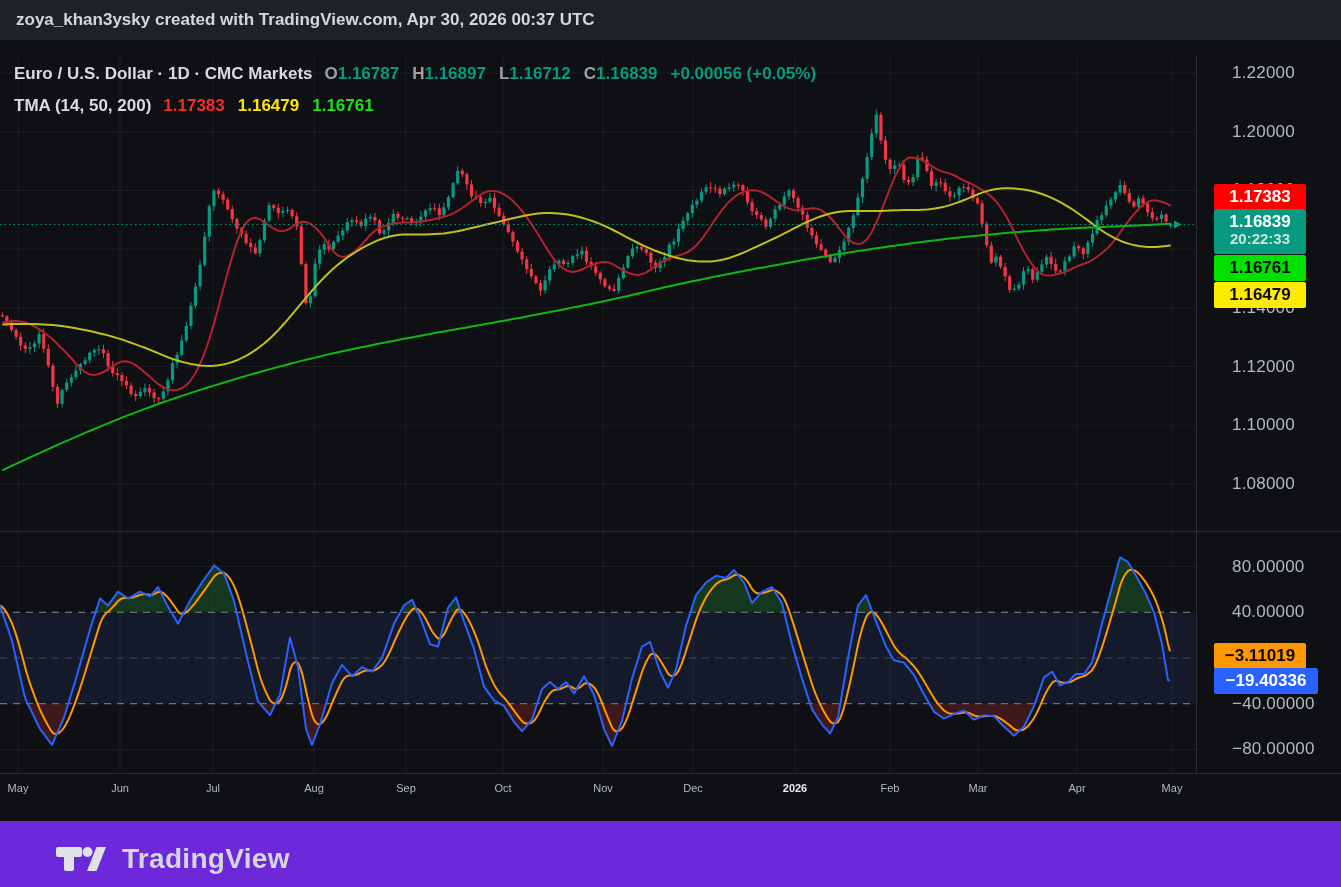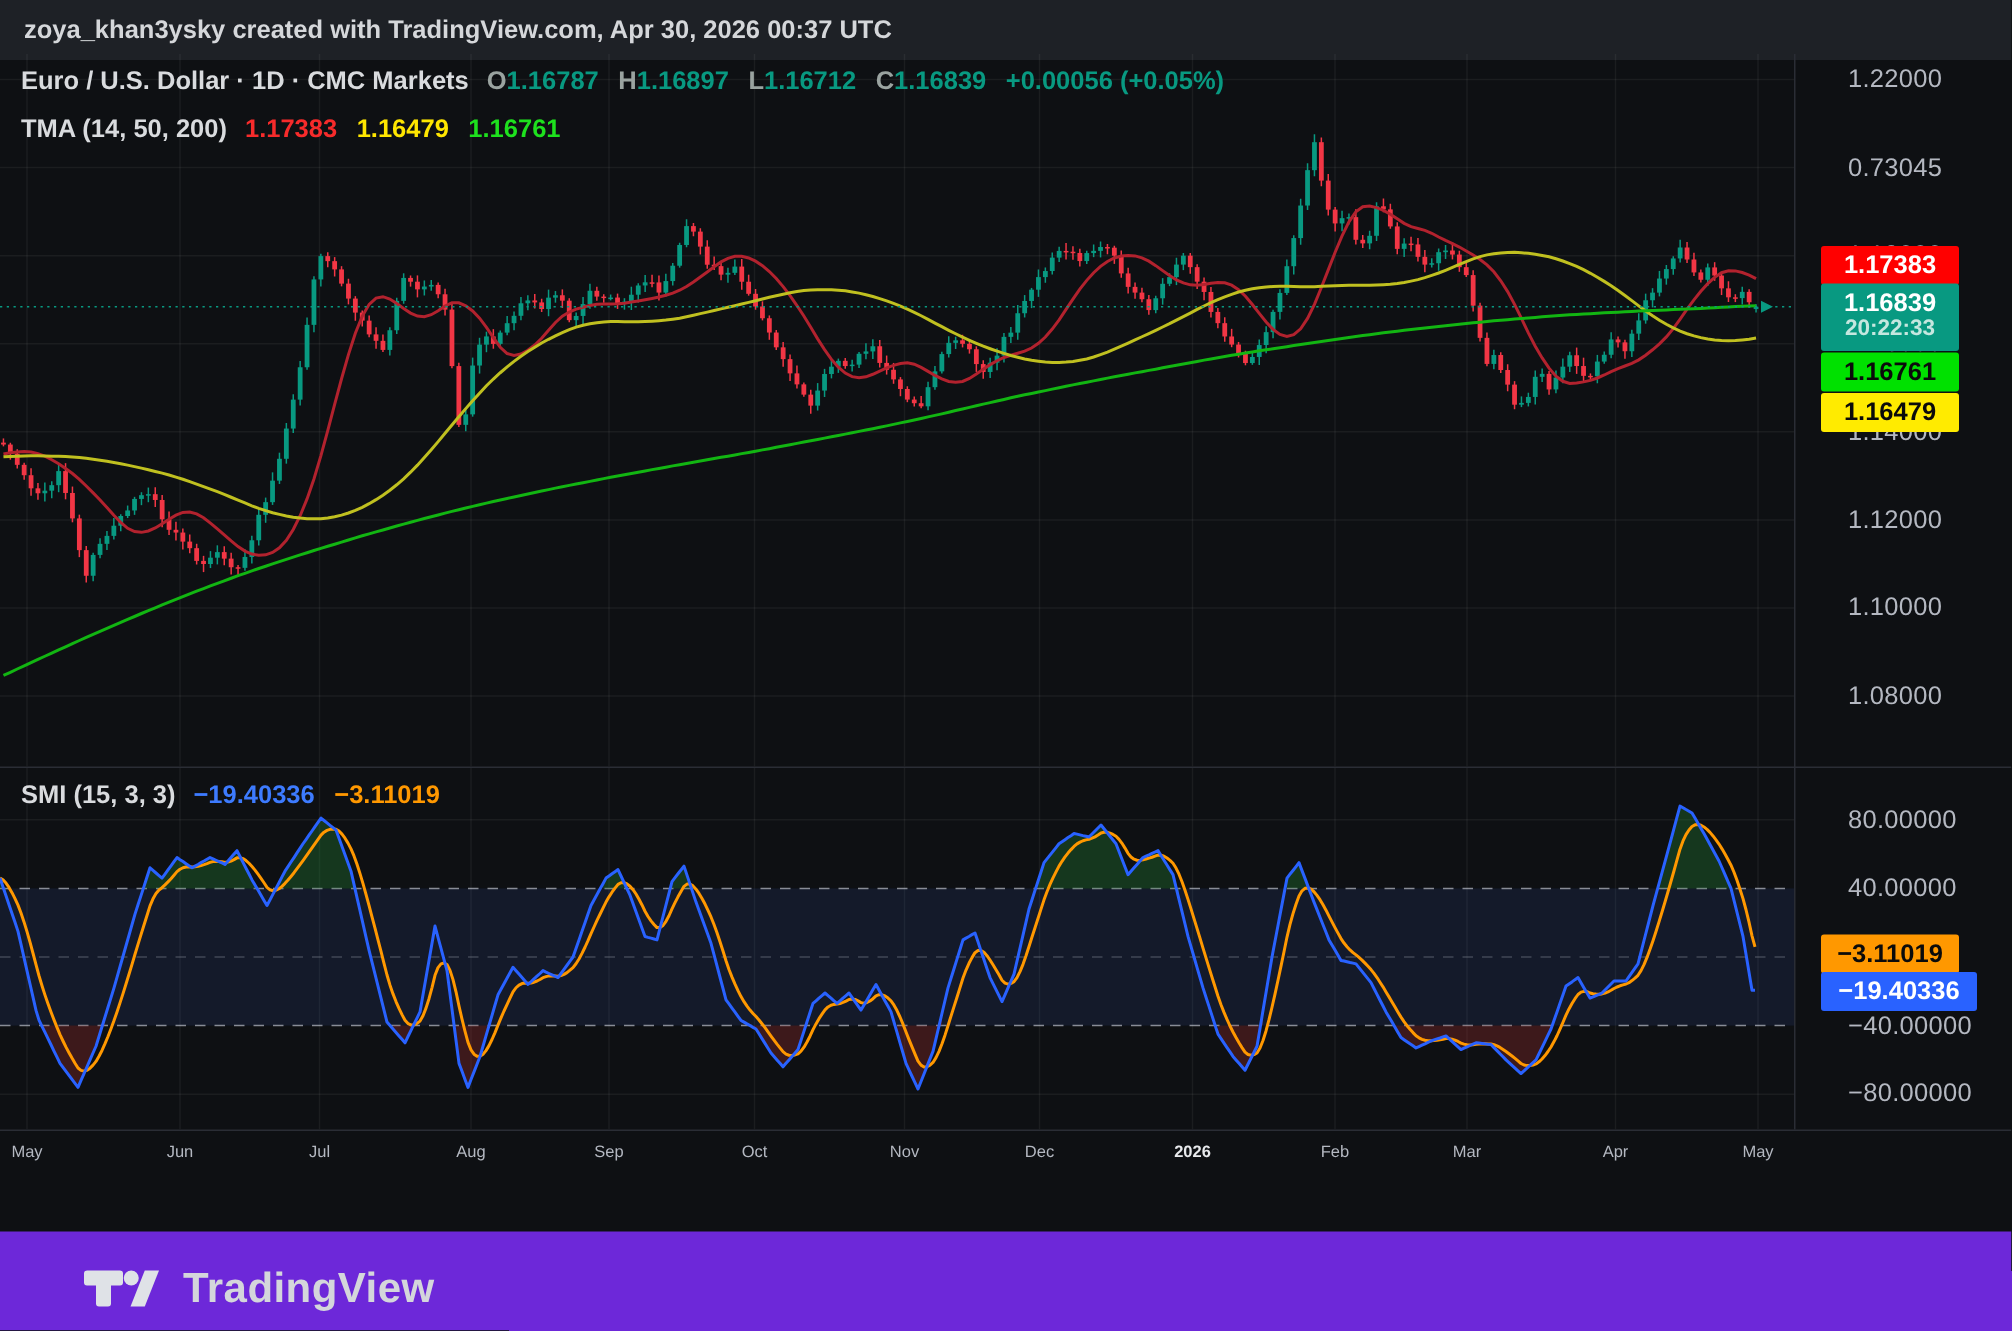--- a/index.html
+++ b/index.html
@@ -1,20 +1,20 @@
 <!DOCTYPE html>
 <html><head>
 <meta charset="utf-8">
 <style>
   html,body{margin:0;padding:0;background:#0e1013;}
   #app{position:relative;width:1341px;height:887px;background:#0e1013;overflow:hidden;
        font-family:"Liberation Sans","DejaVu Sans",sans-serif;padding-left:24px;-webkit-font-smoothing:antialiased;}
   .attribution{position:absolute;left:0;top:0;width:1341px;height:40px;background:#1e2126;
        color:#d5d7da;font-size:17px;font-weight:700;line-height:40px;padding-left:16px;box-sizing:border-box;}
-  .chart-area{position:absolute;left:0;top:36px;width:1341px;height:669px;}
+  .chart-area{position:absolute;left:0;top:56px;width:1341px;height:669px;}
   svg{position:absolute;left:0;display:block;}
   #main-svg{top:0;}
   #smi-svg{top:475px;}
   .divider{position:absolute;left:0;width:1341px;height:1px;background:#2a2d35;}
   .d1{top:475px}.d2{top:717px}
   .axis-border{position:absolute;left:1196px;top:0;width:1px;height:717px;background:#2a2d35;}
   .legend{position:absolute;font-size:17px;color:#c9cdd4;white-space:nowrap;}
   .legend .t{font-weight:700;color:#d9dbde;margin-right:12px;}
   .legend-main{left:14px;top:8px;}
   .legend-tma{left:14px;top:40px;}
@@ -612,27 +612,24 @@
     <div class="divider d1"></div>
     <div class="divider d2"></div>
     <div class="axis-border"></div>
 
     <div class="legend legend-main">
       <span class="t">Euro / U.S. Dollar · 1D · CMC Markets</span><span id="ohlc"><span class="ohlc-letter">O</span><span class="ohlc-value" style="color: rgb(8, 153, 129);">1.16787</span><span class="ohlc-letter">H</span><span class="ohlc-value" style="color: rgb(8, 153, 129);">1.16897</span><span class="ohlc-letter">L</span><span class="ohlc-value" style="color: rgb(8, 153, 129);">1.16712</span><span class="ohlc-letter">C</span><span class="ohlc-value" style="color: rgb(8, 153, 129);">1.16839</span><span class="ohlc-value" style="color: rgb(8, 153, 129);">+0.00056 (+0.05%)</span></span>
     </div>
     <div class="legend legend-tma">
       <span class="t">TMA (14, 50, 200)</span><span id="tma-values"><span class="lv" style="color: rgb(247, 43, 43);">1.17383</span><span class="lv" style="color: rgb(255, 230, 0);">1.16479</span><span class="lv" style="color: rgb(30, 225, 30);">1.16761</span></span>
     </div>
-    <div class="legend legend-smi">
-      <span class="t">SMI (15, 3, 3)</span><span id="smi-values"><span class="lv" style="color: rgb(61, 123, 255);">−19.40336</span><span class="lv" style="color: rgb(255, 152, 0);">−3.11019</span></span>
-    </div>
 
     <div class="price-axis" id="price-axis">
         <span class="tick" style="top: 17px;">1.22000</span>
-        <span class="tick" style="top: 76px;">0.73045</span>
+        <span class="tick" style="top: 76px;">1.20000</span>
         <span class="tick" style="top: 134px;">1.18000</span>
         <span class="tick" style="top: 193px;">1.16000</span>
         <span class="tick" style="top: 252px;">1.14000</span>
         <span class="tick" style="top: 311px;">1.12000</span>
         <span class="tick" style="top: 369px;">1.10000</span>
         <span class="tick" style="top: 428px;">1.08000</span>
         <span class="tick" style="top: 511px;">80.00000</span>
         <span class="tick" style="top: 556px;">40.00000</span>
         <span class="tick" style="top: 648px;">−40.00000</span>
         <span class="tick" style="top: 693px;">−80.00000</span>

